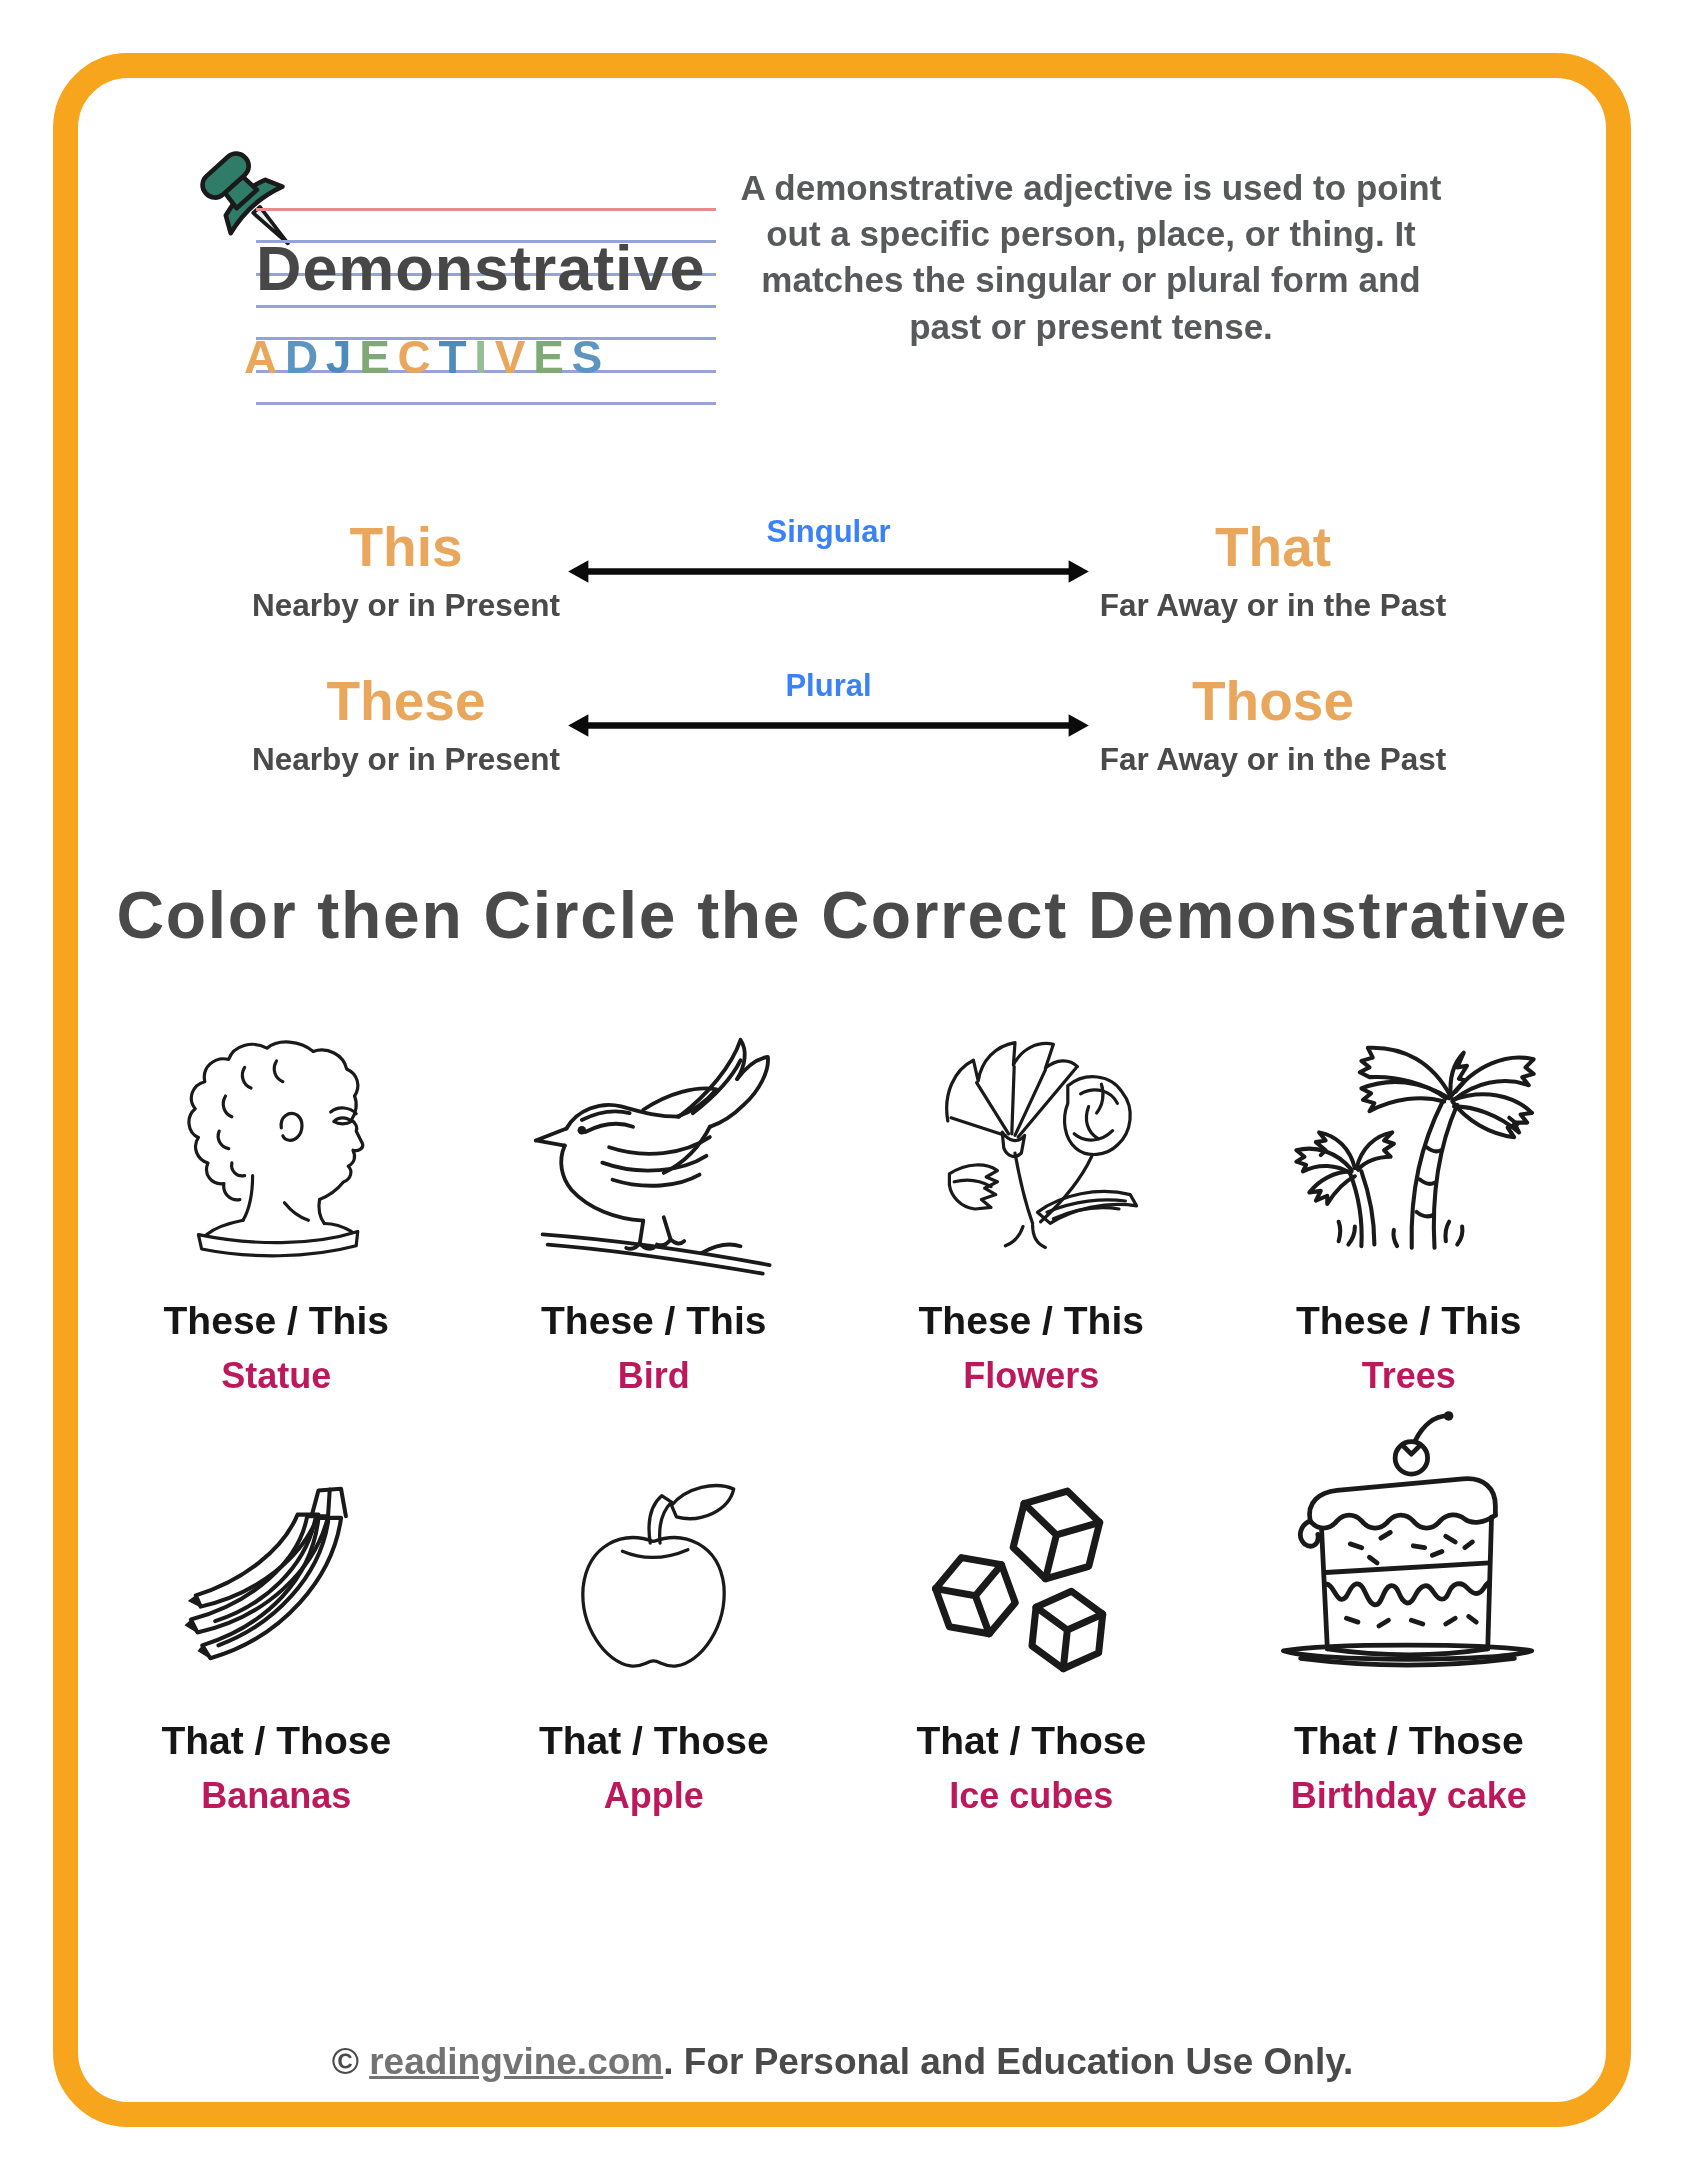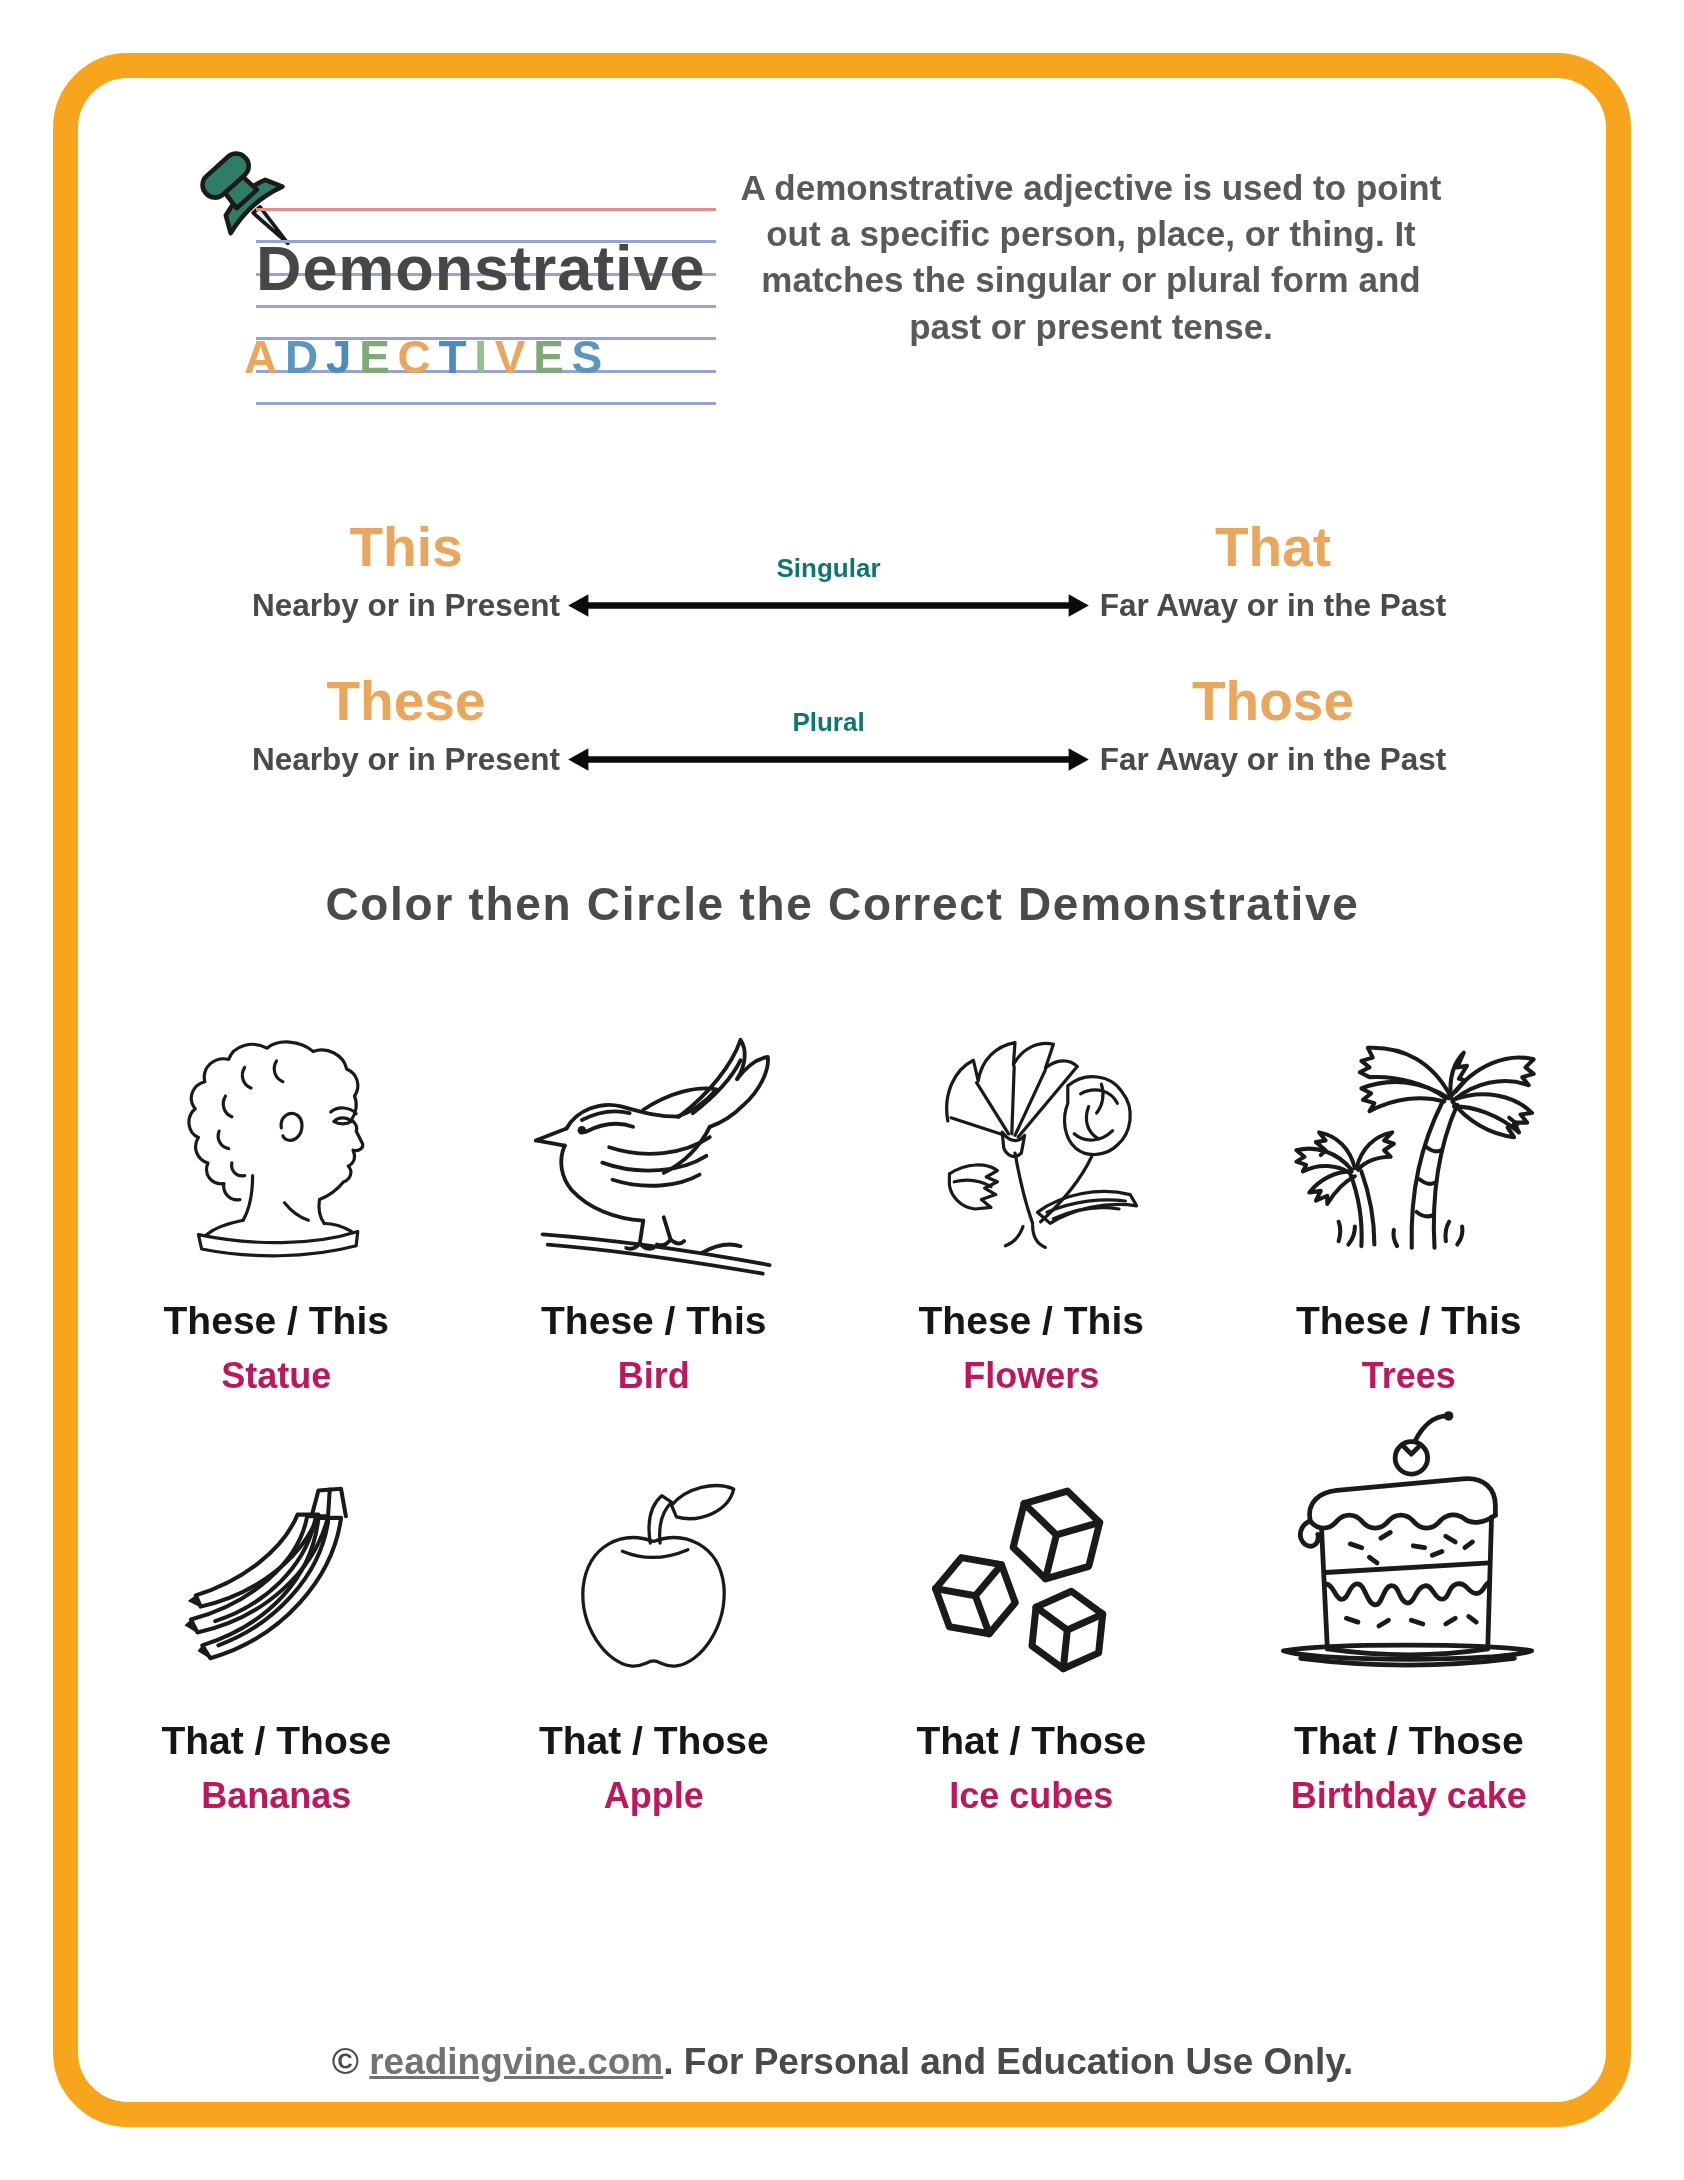--- a/index.html
+++ b/index.html
@@ -15,24 +15,24 @@
   .intro{position:absolute;left:722px;top:165px;width:738px;text-align:center;color:#58595B;font-size:35px;line-height:1.32;font-weight:600;}
   .intro .example{margin-top:36px;}
   
   .diag-row{position:absolute;left:243px;width:1213px;height:136px;}
   .diag-row.r1{top:504px;} .diag-row.r2{top:658px;}
   .d-side{position:absolute;top:15.3px;text-align:center;}
   .d-side.left{left:1px;width:324px;} .d-side.right{right:0;width:366px;}
   .d-word{font-size:55px;line-height:1.05;font-weight:bold;color:#E8A75D;}
   .d-cap{margin-top:10.2px;font-size:31.5px;font-weight:600;color:#4A4A4A;}
   .d-center{position:absolute;left:324px;right:366px;top:12px;text-align:center;}
-  .d-label{font-size:26px;line-height:1;font-weight:600;color:#0f766e;margin-top:39px;}
+  .d-label{font-size:31px;line-height:1;font-weight:600;color:#3b82f6;}
   .arrow-svg{display:block;width:100%;height:31px;margin-top:8.5px;}
   
-  .activity-heading{position:absolute;left:0;top:877px;width:100%;text-align:center;font-size:46px;font-weight:bold;color:#4A4A4A;letter-spacing:1.7px;}
+  .activity-heading{position:absolute;left:0;top:877px;width:100%;text-align:center;font-size:66px;font-weight:bold;color:#4A4A4A;letter-spacing:1.7px;}
   .grid{position:absolute;left:92px;top:986px;width:1501px;display:grid;grid-template-columns:repeat(4,1fr);column-gap:12px;row-gap:75px;gap:9px;}
   .cell{text-align:center;}
   .art{height:291px;display:flex;align-items:flex-end;justify-content:center;}
   .choices{margin-top:22px;font-size:39px;font-weight:600;color:#161616;}
   .item-name{margin-top:12px;font-size:36px;font-weight:bold;color:#be185d;}
   
   .footer{position:absolute;left:0;top:2041px;width:100%;text-align:center;font-size:37px;font-weight:600;color:#4A4A4A;}
   .footer a{color:#737373;text-decoration:underline;}
   svg .ln{fill:none;stroke:#1a1a1a;stroke-linecap:round;stroke-linejoin:round;}
 </style>

